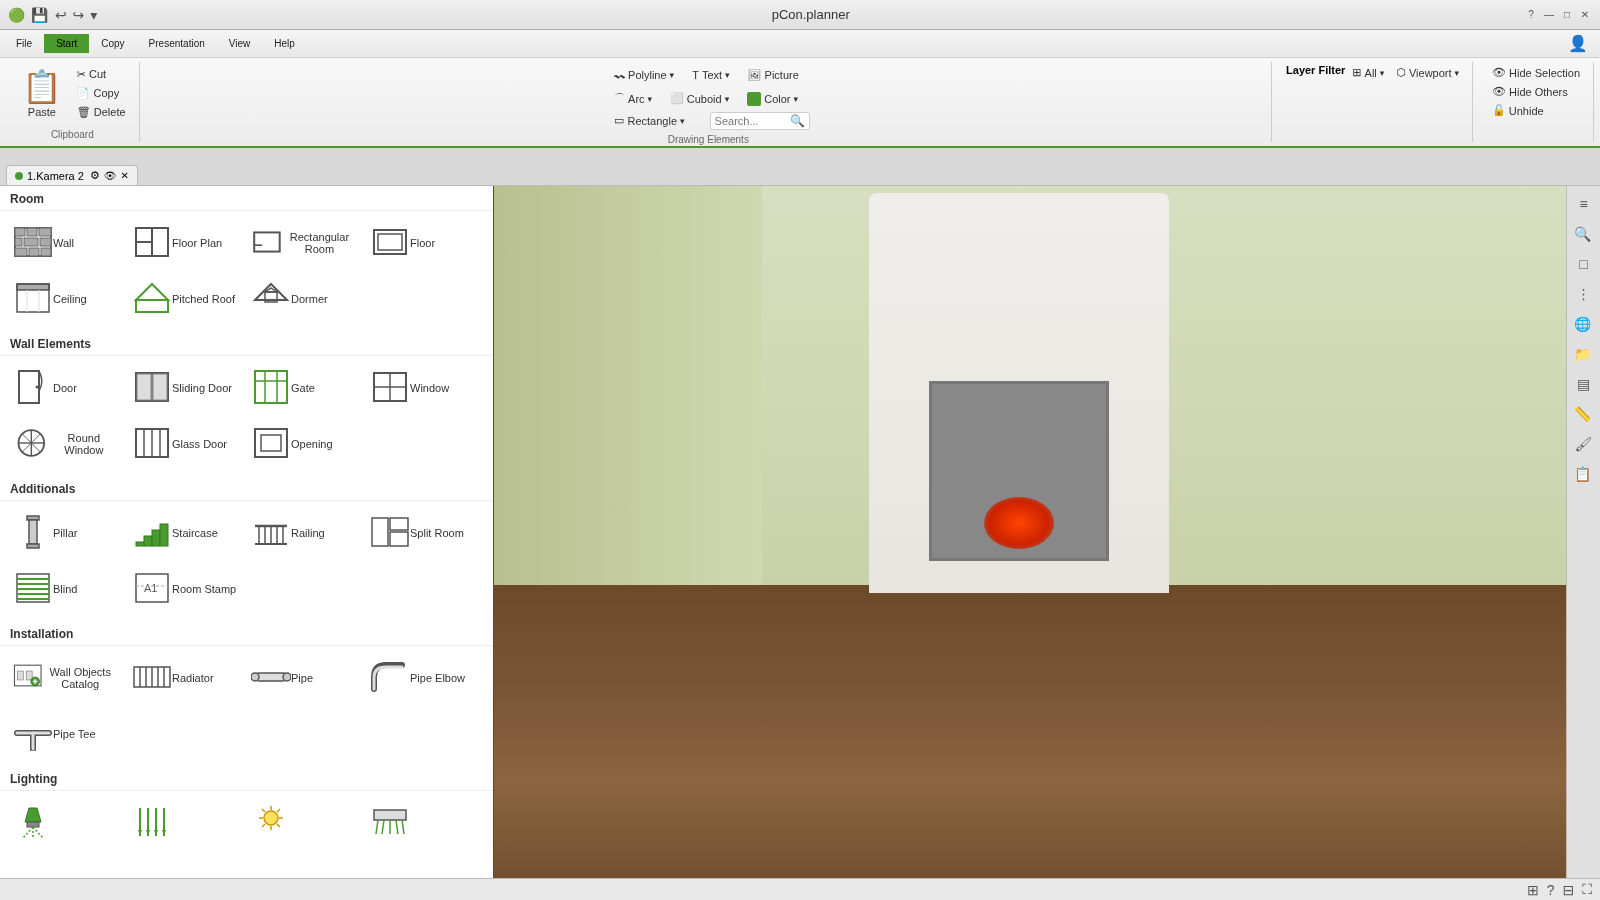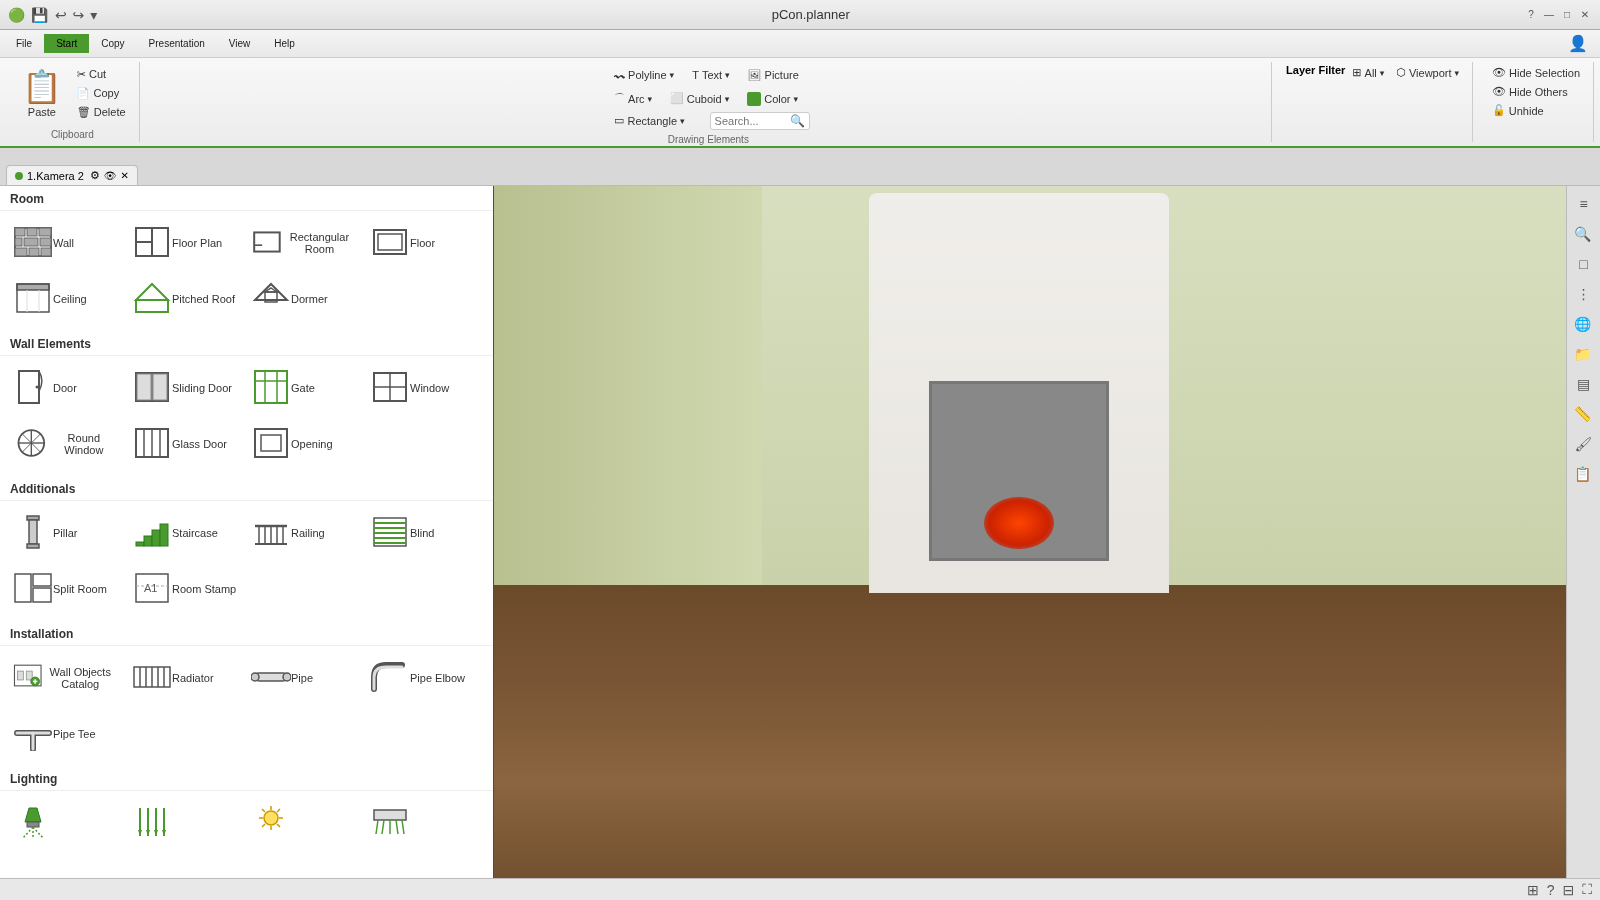--- a/index.html
+++ b/index.html
@@ -563,37 +563,37 @@
           <line x1="20" y1="12" x2="20" y2="30" stroke="#555" stroke-width="1.5"></line>
           <line x1="26" y1="12" x2="26" y2="30" stroke="#555" stroke-width="1.5"></line>
           <line x1="32" y1="12" x2="32" y2="30" stroke="#555" stroke-width="1.5"></line>
           <line x1="4" y1="30" x2="36" y2="30" stroke="#555" stroke-width="2"></line>
         </svg>
         <span>Railing</span>
       </div>
 
       <div class="room-item">
         <svg class="item-icon" viewBox="0 0 40 36">
+          <rect x="2" y="4" width="16" height="28" fill="none" stroke="#555" stroke-width="1.5"></rect>
+          <rect x="20" y="4" width="18" height="12" fill="none" stroke="#555" stroke-width="1.5"></rect>
+          <rect x="20" y="18" width="18" height="14" fill="none" stroke="#555" stroke-width="1.5"></rect>
+        </svg>
+        <span>Split Room</span>
+      </div>
+
+      <div class="room-item">
+        <svg class="item-icon" viewBox="0 0 40 36">
           <rect x="4" y="4" width="32" height="28" fill="none" stroke="#555" stroke-width="1.5"></rect>
           <line x1="4" y1="9" x2="36" y2="9" stroke="#4a9a2e" stroke-width="2"></line>
           <line x1="4" y1="14" x2="36" y2="14" stroke="#4a9a2e" stroke-width="2"></line>
           <line x1="4" y1="19" x2="36" y2="19" stroke="#4a9a2e" stroke-width="2"></line>
           <line x1="4" y1="24" x2="36" y2="24" stroke="#4a9a2e" stroke-width="2"></line>
           <line x1="4" y1="29" x2="36" y2="29" stroke="#4a9a2e" stroke-width="2"></line>
         </svg>
         <span>Blind</span>
-      </div>
-
-      <div class="room-item">
-        <svg class="item-icon" viewBox="0 0 40 36">
-          <rect x="2" y="4" width="16" height="28" fill="none" stroke="#555" stroke-width="1.5"></rect>
-          <rect x="20" y="4" width="18" height="12" fill="none" stroke="#555" stroke-width="1.5"></rect>
-          <rect x="20" y="18" width="18" height="14" fill="none" stroke="#555" stroke-width="1.5"></rect>
-        </svg>
-        <span>Split Room</span>
       </div>
 
       <div class="room-item">
         <svg class="item-icon" viewBox="0 0 40 36">
           <rect x="4" y="4" width="32" height="28" fill="none" stroke="#555" stroke-width="1.5"></rect>
           <text x="12" y="22" font-size="11" fill="#555">A1</text>
           <line x1="4" y1="16" x2="36" y2="16" stroke="#aaa" stroke-width="1" stroke-dasharray="3,2"></line>
         </svg>
         <span>Room Stamp</span>
       </div>

